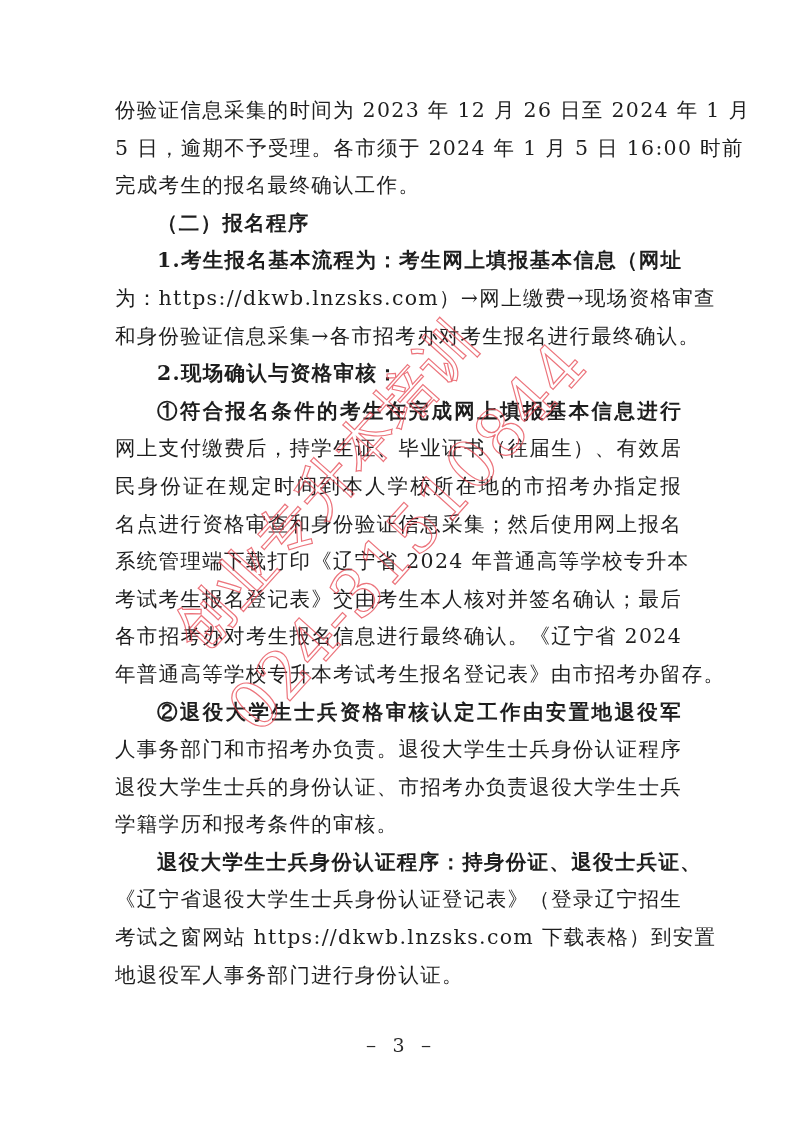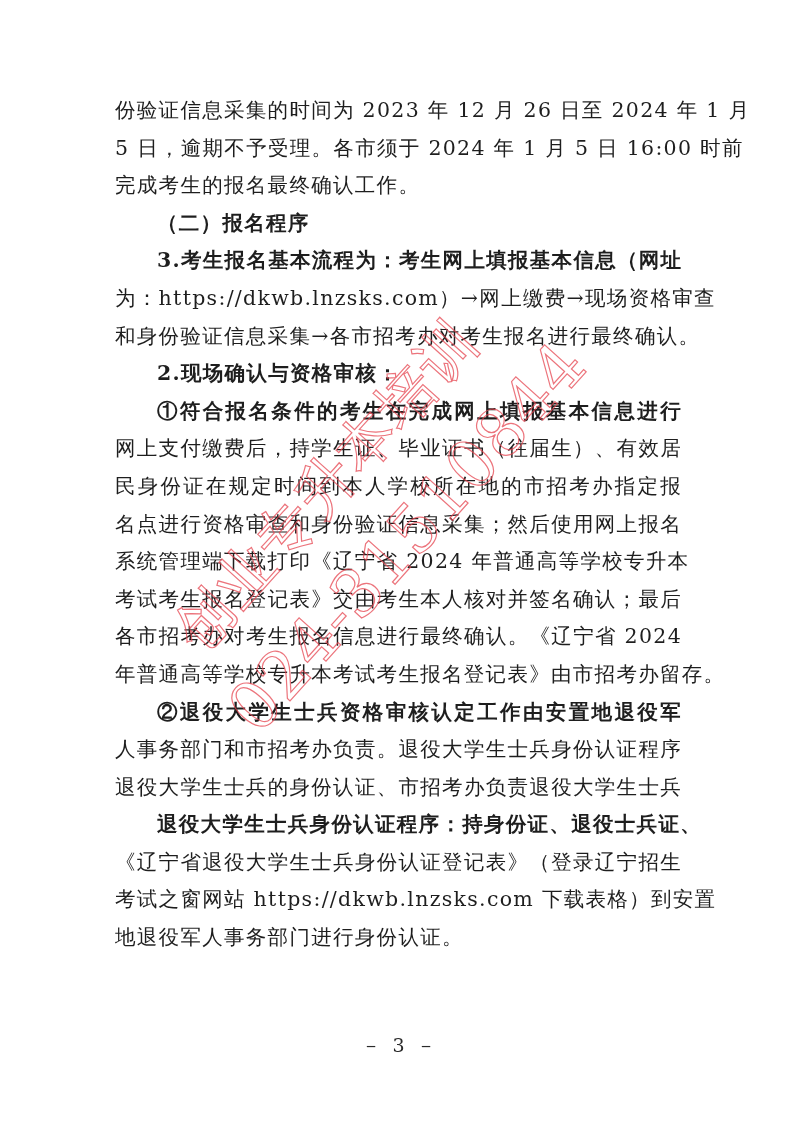--- a/index.html
+++ b/index.html
@@ -81,35 +81,36 @@
 </head>
 <body>
 
 <div class="page">
 
   <div class="body-text">
     <div class="line">份验证信息采集的时间为 2023 年 12 月 26 日至 2024 年 1 月</div>
     <div class="line">5 日，逾期不予受理。各市须于 2024 年 1 月 5 日 16:00 时前</div>
     <div class="line last">完成考生的报名最终确认工作。</div>
     <div class="line indent last">（二）报名程序</div>
-    <div class="line indent">3.考生报名基本流程为：考生网上填报基本信息（网址</div>
+    <div class="line indent">1.考生报名基本流程为：考生网上填报基本信息（网址</div>
     <div class="line">为：https://dkwb.lnzsks.com）→网上缴费→现场资格审查</div>
     <div class="line last">和身份验证信息采集→各市招考办对考生报名进行最终确认。</div>
     <div class="line indent last">2.现场确认与资格审核：</div>
     <div class="line indent">①符合报名条件的考生在完成网上填报基本信息进行</div>
     <div class="line">网上支付缴费后，持学生证、毕业证书（往届生）、有效居</div>
     <div class="line">民身份证在规定时间到本人学校所在地的市招考办指定报</div>
     <div class="line">名点进行资格审查和身份验证信息采集；然后使用网上报名</div>
     <div class="line">系统管理端下载打印《辽宁省 2024 年普通高等学校专升本</div>
     <div class="line">考试考生报名登记表》交由考生本人核对并签名确认；最后</div>
     <div class="line">各市招考办对考生报名信息进行最终确认。《辽宁省 2024</div>
     <div class="line last">年普通高等学校专升本考试考生报名登记表》由市招考办留存。</div>
     <div class="line indent">②退役大学生士兵资格审核认定工作由安置地退役军</div>
     <div class="line">人事务部门和市招考办负责。退役大学生士兵身份认证程序</div>
     <div class="line">退役大学生士兵的身份认证、市招考办负责退役大学生士兵</div>
+    <div class="line last">学籍学历和报考条件的审核。</div>
     <div class="line indent">退役大学生士兵身份认证程序：持身份证、退役士兵证、</div>
     <div class="line">《辽宁省退役大学生士兵身份认证登记表》（登录辽宁招生</div>
     <div class="line">考试之窗网站 https://dkwb.lnzsks.com 下载表格）到安置</div>
     <div class="line last">地退役军人事务部门进行身份认证。</div>
   </div>
 
   <div class="watermark wm-name">创业专升本培训</div>
   <div class="watermark wm-phone">024-31510844</div>
 
   <div class="page-number">－ 3 －</div>

